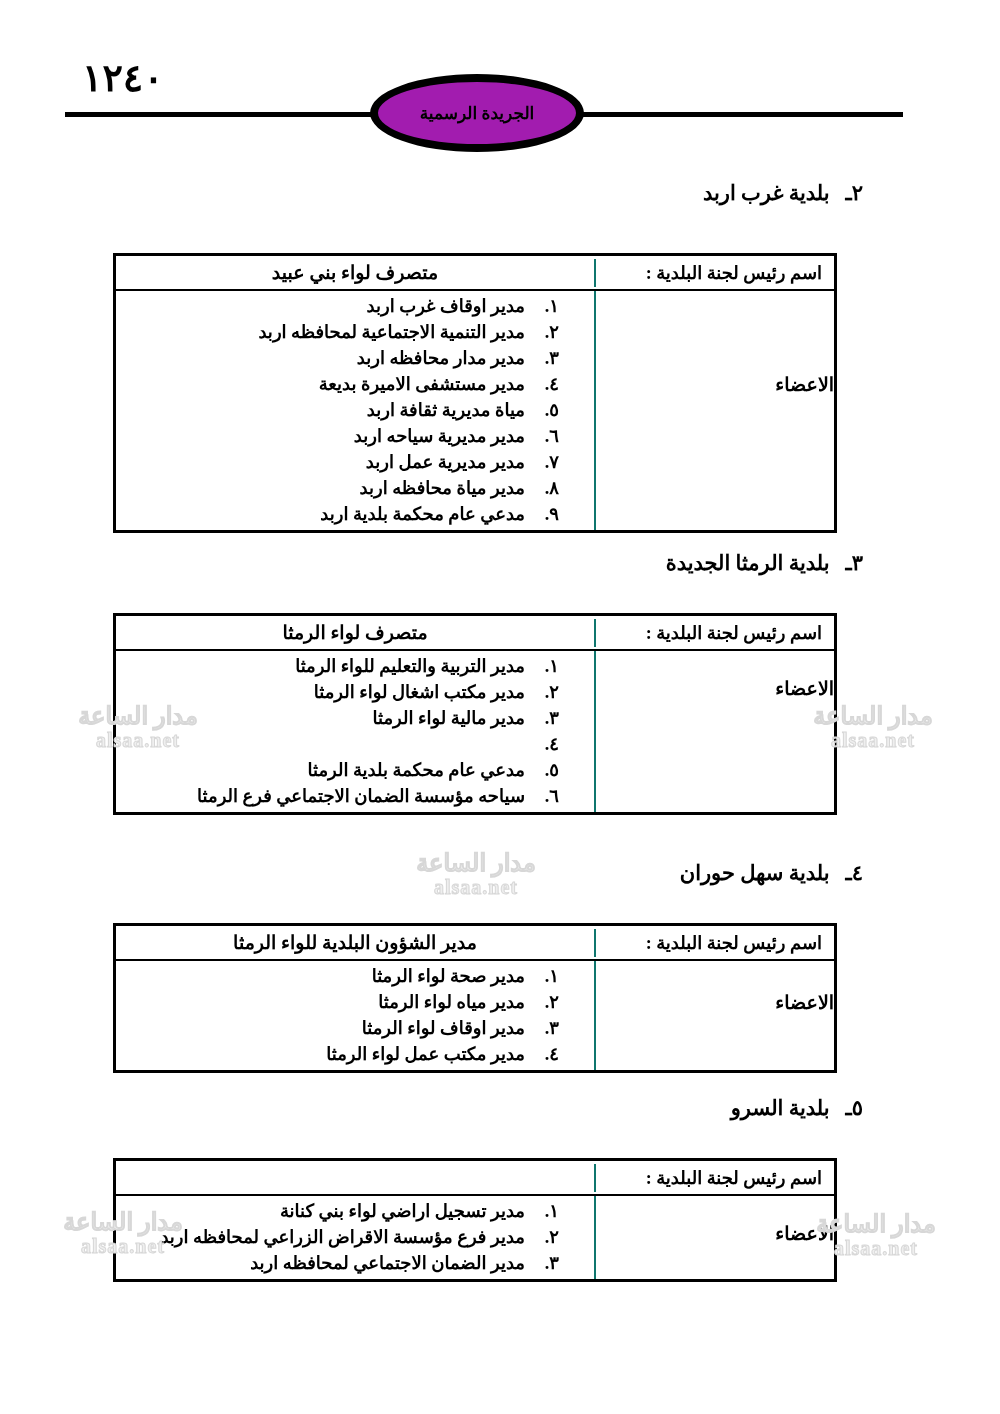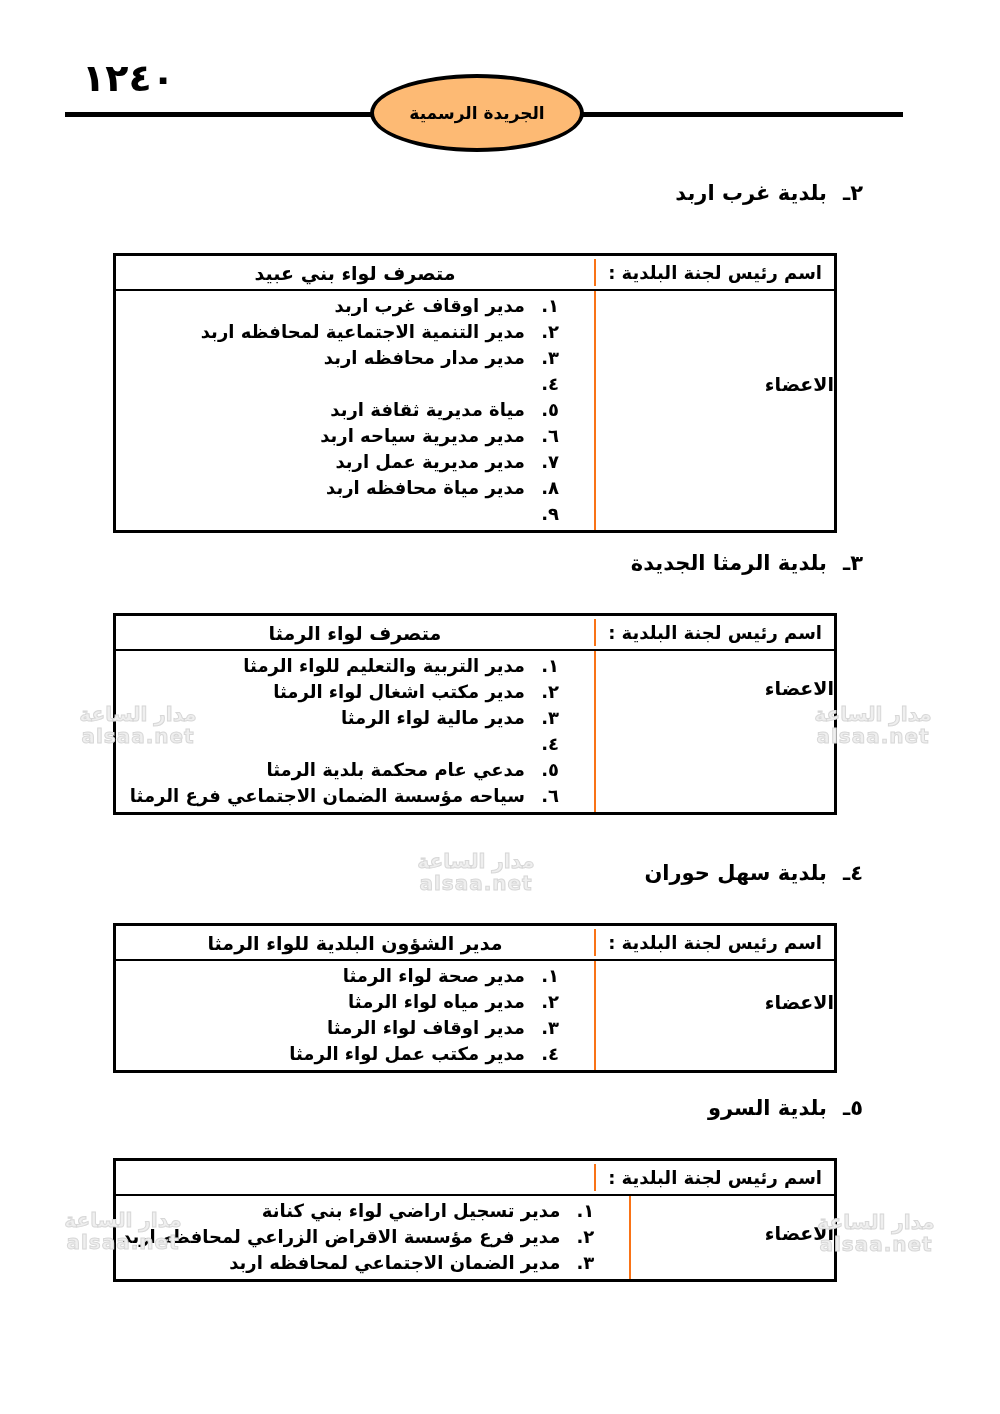--- a/index.html
+++ b/index.html
@@ -1,59 +1,59 @@
 <!DOCTYPE html>
 <html lang="ar" dir="rtl"><head>
 <meta charset="utf-8">
 <style>
   html,body{margin:0;padding:0;background:#fff;}
   body{font-family:"DejaVu Sans", sans-serif;color:#000;}
-  .page{position:relative;width:1000px;height:1414px;background:#fff;overflow:hidden;direction:rtl;}
+  .page{position:relative;width:1000px;height:1414px;background:#fff;overflow:hidden;direction:rtl;font-family:Liberation Serif, serif;}
 
   
   .page-number{position:absolute;top:56px;left:82px;font-size:38px;font-weight:bold;letter-spacing:2px;direction:ltr;}
   .head-rule{position:absolute;top:112px;left:65px;width:838px;height:5px;background:#000;}
-  .gazette-oval{position:absolute;top:74px;left:370px;width:214px;height:78px;background:#fdba74;border:4px solid #000000;border-radius:50%;display:flex;align-items:center;justify-content:center;box-sizing:border-box;}
+  .gazette-oval{position:absolute;top:74px;left:370px;width:214px;height:78px;background:#a21caf;border:8px solid #000000;border-radius:50%;display:flex;align-items:center;justify-content:center;box-sizing:border-box;}
   .gazette-oval span{font-size:17px;font-weight:bold;}
 
   
   .heading{position:absolute;right:137px;display:flex;gap:16px;font-size:21px;font-weight:bold;white-space:nowrap;}
   .h-s2{top:181px;}
   .h-s3{top:551px;}
   .h-s4{top:861px;}
   .h-s5{top:1096px;}
 
   
   .tbl{position:absolute;left:113px;width:724px;border:3px solid #000;box-sizing:border-box;background:transparent;}
   .t1{top:253px;}
   .t2{top:613px;}
   .t3{top:923px;}
   .t4{top:1158px;}
   .row{display:flex;}
   .header-row{border-bottom:2px solid #000;min-height:33px;align-items:center;}
-  .label-cell{width:240px;box-sizing:border-box;border-left:2px solid #f97316;}
+  .label-cell{width:240px;box-sizing:border-box;border-left:2px solid #0f766e;}
   .value-cell{flex:1;box-sizing:border-box;}
   .chairman-label{font-size:18px;font-weight:bold;text-align:right;padding:3px 12px 3px 4px;}
   .chairman-value{font-size:19px;font-weight:bold;text-align:center;padding:3px 4px;}
   .members-label{font-size:19px;font-weight:bold;text-align:right;box-sizing:border-box;}
   .t1 .members-label{padding-top:82px;}
   .t2 .members-label{padding-top:26px;}
   .t3 .members-label{padding-top:30px;}
   .t4 .members-label{padding-top:26px;}
   .members-cell{padding:2px 35px 3px 6px;}
   .t1 .members-cell{min-height:229px;}
   .t2 .members-cell{min-height:155px;}
   .t3 .members-cell{min-height:102px;}
   .t4 .members-cell{min-height:80px;}
   .member{display:flex;gap:10px;line-height:26px;font-size:18px;font-weight:bold;white-space:nowrap;}
   .m-num{min-width:24px;text-align:right;}
 
   
   .wm{position:absolute;width:132px;text-align:center;font-weight:bold;line-height:1.08;color:#efefef;-webkit-text-stroke:1px #d7d7d7;z-index:5;pointer-events:none;white-space:nowrap;}
-  .wm .l1{font-size:20px;}
+  .wm .l1{font-size:24px;}
   .wm .l2{font-size:20px;letter-spacing:1px;}
   .wm1{left:72px;top:704px;}
   .wm2{left:807px;top:704px;}
   .wm3{left:410px;top:851px;}
   .wm4{left:57px;top:1210px;}
   .wm5{left:810px;top:1212px;}
 </style>
 </head>
 <body>
 
@@ -88,20 +88,21 @@
             <span class="m-text">مدير التنمية الاجتماعية لمحافظه اربد</span>
           </div>
 
           <div class="member">
             <span class="m-num">٣.</span>
             <span class="m-text">مدير مدار محافظه اربد</span>
           </div>
 
           <div class="member">
             <span class="m-num">٤.</span>
+            <span class="m-text">مدير مستشفى الاميرة بديعة</span>
           </div>
 
           <div class="member">
             <span class="m-num">٥.</span>
             <span class="m-text">مياة مديرية ثقافة اربد</span>
           </div>
 
           <div class="member">
             <span class="m-num">٦.</span>
             <span class="m-text">مدير مديرية سياحه اربد</span>
@@ -112,20 +113,21 @@
             <span class="m-text">مدير مديرية عمل اربد</span>
           </div>
 
           <div class="member">
             <span class="m-num">٨.</span>
             <span class="m-text">مدير مياة محافظه اربد</span>
           </div>
 
           <div class="member">
             <span class="m-num">٩.</span>
+            <span class="m-text">مدعي عام محكمة بلدية اربد</span>
           </div>
         </div>
     </div>
   </div>
 
   <div class="heading h-s3">
     <span>٣ـ</span>
     <span>بلدية الرمثا الجديدة</span>
   </div>
   <div class="tbl t2">

